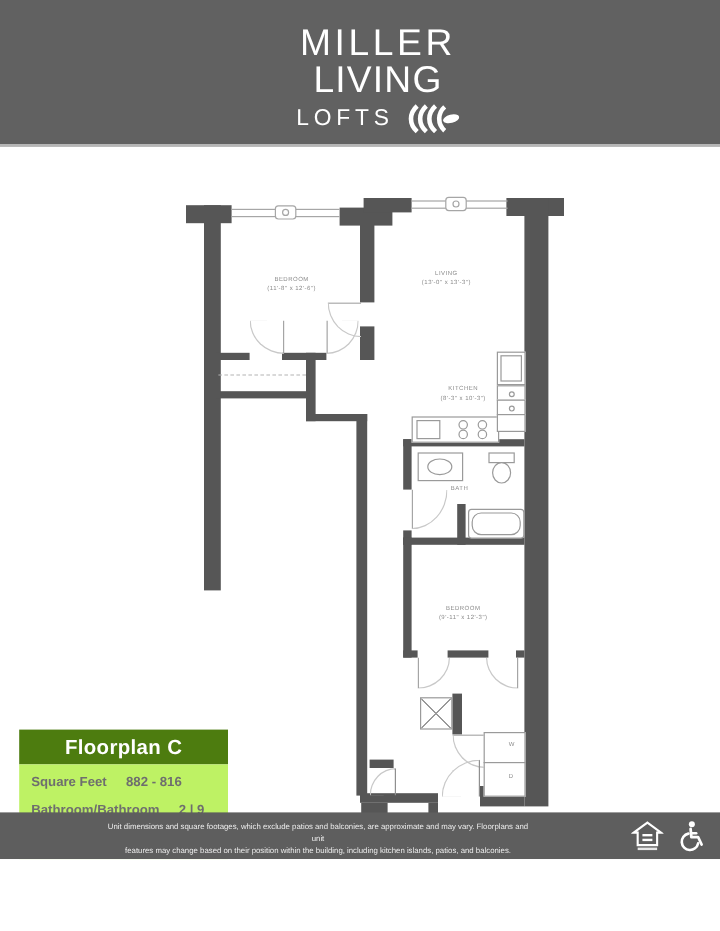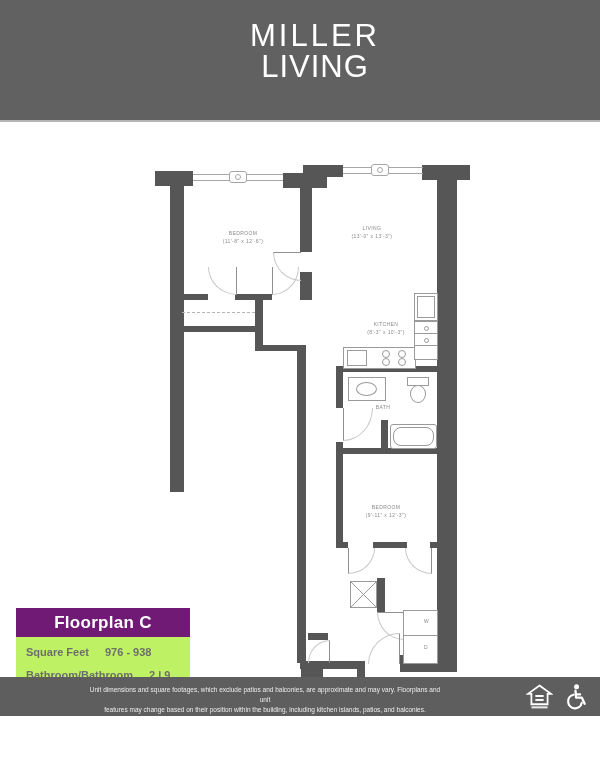--- a/index.html
+++ b/index.html
@@ -30,21 +30,21 @@
        letter-spacing:.4px;white-space:nowrap;}
   .lbl span{display:block;}
   .tiny{position:absolute;font-size:5px;color:#8a8a8a;}
   .dash{position:absolute;border-top:1px dashed #b4b4b4;}
   .xbox{position:absolute;border:1px solid #9a9a9a;background:
         linear-gradient(to top right,transparent 48.5%,#9a9a9a 48.5%,#9a9a9a 51.5%,transparent 51.5%),
         linear-gradient(to bottom right,transparent 48.5%,#9a9a9a 48.5%,#9a9a9a 51.5%,transparent 51.5%);}
 
   
   .infobox{position:absolute;left:16px;top:608px;width:174px;}
-  .infobox-header{height:29px;background:#701a75;color:#fff;display:flex;align-items:center;
+  .infobox-header{height:29px;background:#4d7c0f;color:#fff;display:flex;align-items:center;
                   justify-content:center;font-size:17px;font-weight:700;letter-spacing:.3px;text-align:center;}
   .infobox-body{background:#bef264;padding:9px 10px 12px 10px;color:#6e6e6e;font-size:11px;font-weight:700;}
   .inforow{display:flex;gap:16px;margin-bottom:11px;}
   .inforow .val{font-weight:700;}
   .price-line{display:flex;align-items:flex-end;gap:5px;margin-bottom:2px;}
   .price-blank{display:inline-block;width:78px;border-bottom:1px solid #8c8c8c;height:10px;}
 
   
   .footer{position:absolute;left:0;bottom:0;width:600px;height:39px;background:#5e5e5e;}
   .disclaimer{position:absolute;left:85px;top:8px;width:360px;text-align:center;color:#ededed;
@@ -53,20 +53,32 @@
 </style>
 </head>
 <body>
 
 <div class="page">
 
   <div class="header">
     <div class="logo">
       <div class="logo-line1">MILLER</div>
       <div class="logo-line2">LIVING</div>
+      <div class="logo-row3">
+        <span class="logo-line3">LOFTS</span>
+        <svg width="46" height="26" viewBox="0 0 60 34">
+          <g stroke="#ffffff" stroke-width="5" fill="none">
+            <path d="M14 3 C5 11 5 23 14 31"></path>
+            <path d="M24 3 C15 11 15 23 24 31"></path>
+            <path d="M34 3 C25 11 25 23 34 31"></path>
+            <path d="M44 4 C36 11 36 23 44 30"></path>
+          </g>
+          <ellipse cx="51" cy="17" rx="9" ry="4.5" fill="#ffffff" transform="rotate(-14 51 17)"></ellipse>
+        </svg>
+      </div>
     </div>
   </div>
 
   <div class="plan">
 
     <div class="wall" style="left:155px;top:171px;width:38px;height:15px"></div>
     <div class="wall" style="left:170px;top:171px;width:14px;height:321px"></div>
     <div class="wall" style="left:283px;top:173px;width:44px;height:15px"></div>
     <div class="wall" style="left:303px;top:165px;width:40px;height:12px"></div>
     <div class="wall" style="left:300px;top:186px;width:12px;height:66px"></div>
@@ -156,21 +168,21 @@
       <span>BEDROOM</span>
       <span>(9'-11" x 12'-3")</span>
     </div>
   </div>
 
   <div class="infobox">
     <div class="infobox-header">Floorplan C</div>
     <div class="infobox-body">
       <div class="inforow">
         <span>Square Feet</span>
-        <span class="val">976 - 938</span>
+        <span class="val">882 - 816</span>
       </div>
       <div class="inforow">
         <span>Bathroom/Bathroom</span>
         <span class="val">2 | 9</span>
       </div>
       <div class="price-line">
         <span>$</span>
         <span class="price-blank"></span>
       </div>
     </div>

